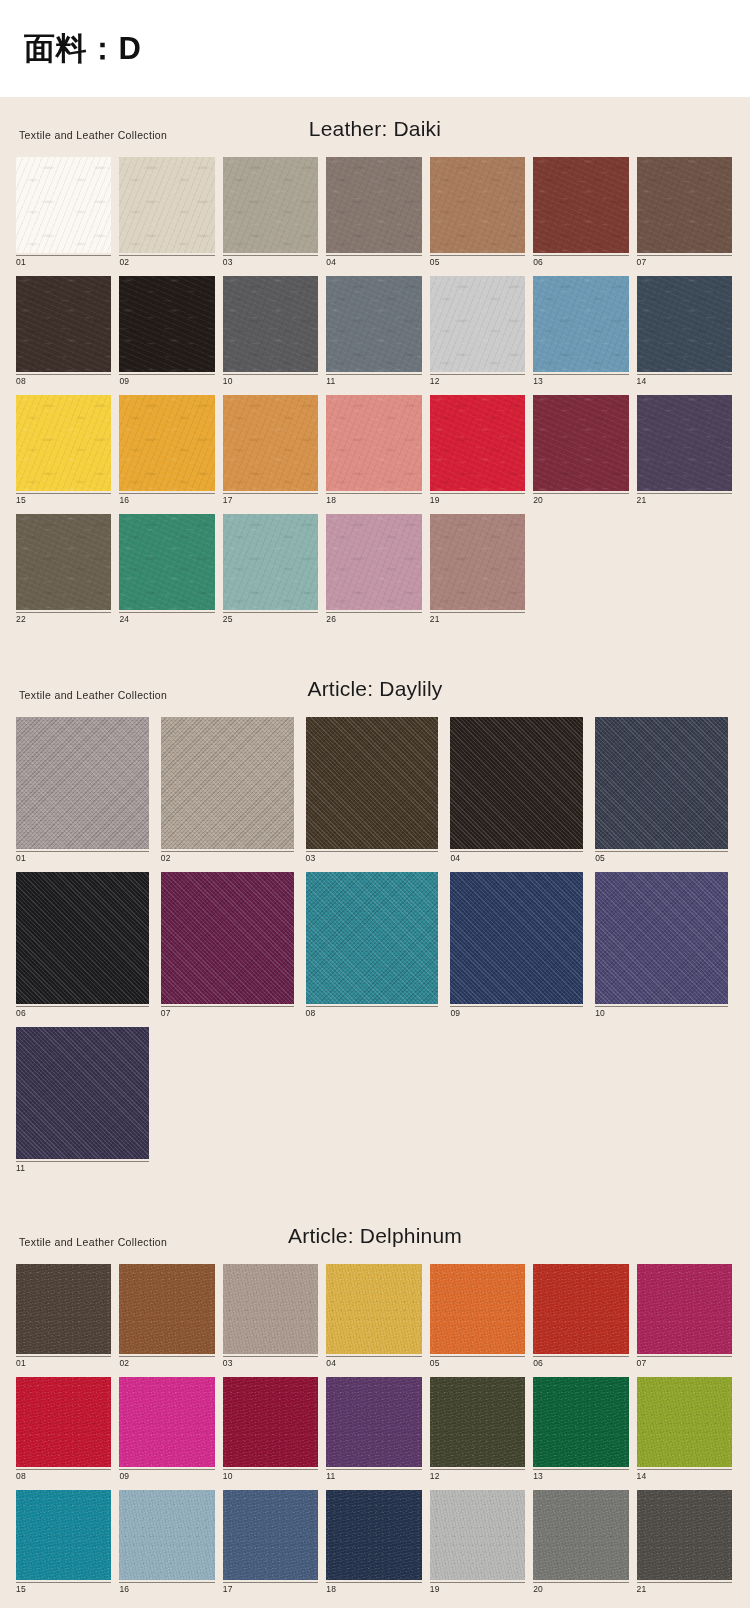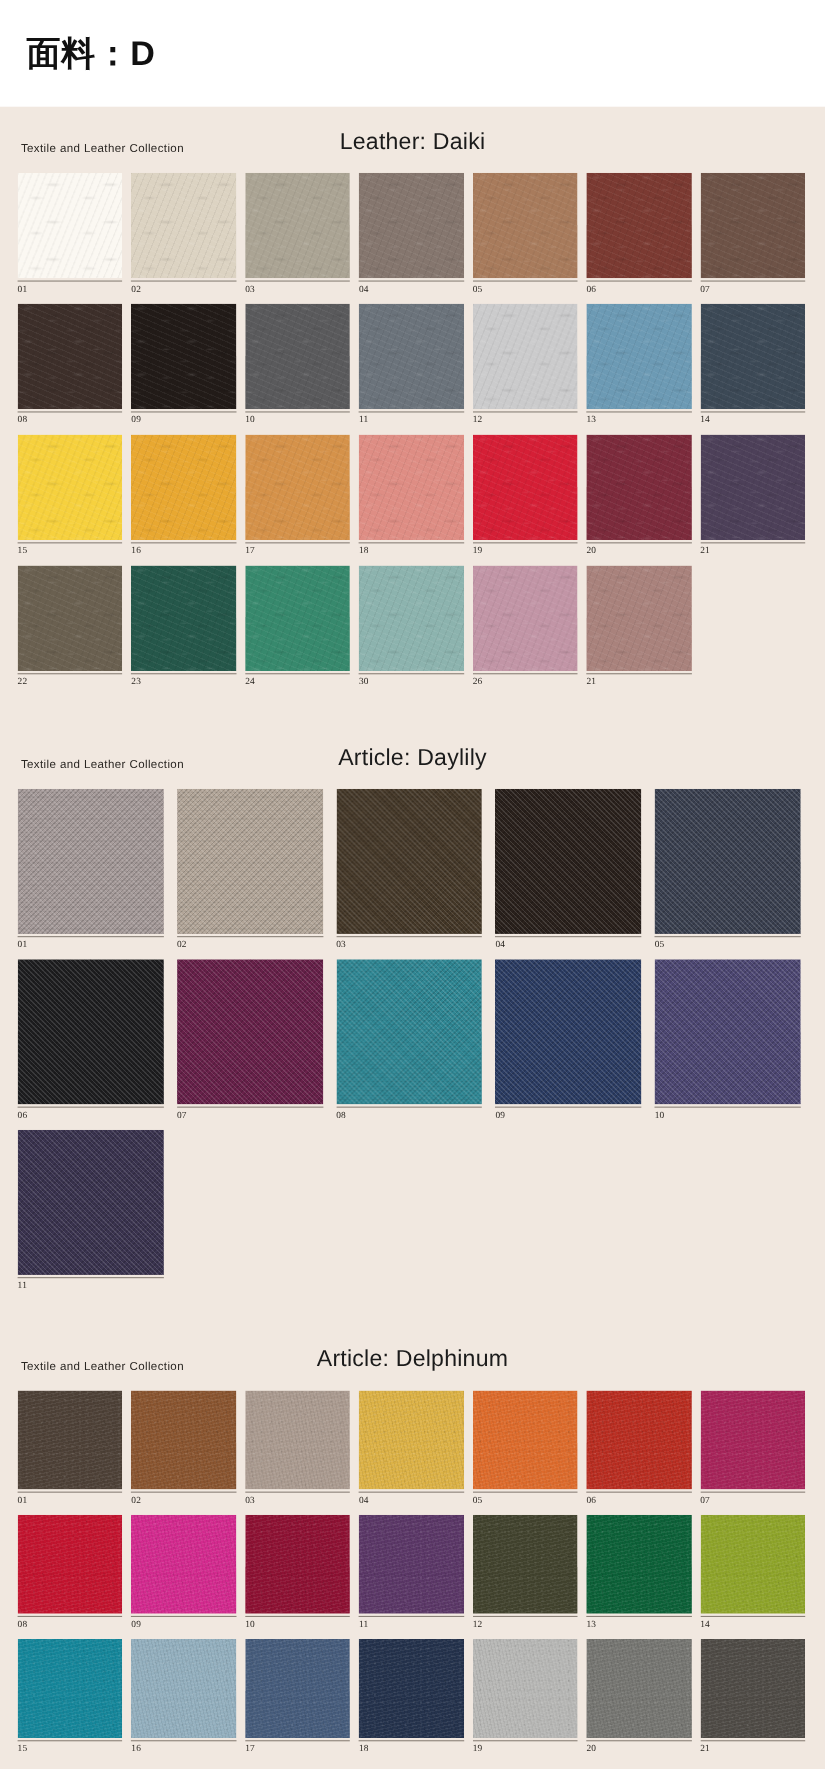--- a/index.html
+++ b/index.html
@@ -68,21 +68,20 @@
   }
 
   
   .swatch-grid {
     display: grid;
     column-gap: 0px;
     row-gap: 0px;
     padding-left: 16px;
     padding-right: 10px;
     box-sizing: border-box;
-    font-family: Liberation Serif, serif;
   }
   .grid-7 { grid-template-columns: repeat(7, 1fr); }
   .grid-5 { grid-template-columns: repeat(5, 1fr); }
 
   .swatch-cell {
     position: relative;
     padding-right: 8px;
     box-sizing: border-box;
   }
 
@@ -374,44 +373,35 @@
             <div class="swatch-chip-wrap">
               <div class="swatch-chip" style="background-color: rgb(106, 96, 80);">
                 <div class="chip-inner tex-leather"></div>
               </div>
             </div>
             <div class="swatch-rule"></div>
             <div class="swatch-label">22</div>
           </div>
           <div class="swatch-cell">
             <div class="swatch-chip-wrap">
-              <div class="swatch-chip" style="background-color: rgb(37, 87, 74);">
-                <div class="chip-inner tex-leather"></div>
-              </div>
-            </div>
-            <div class="swatch-rule"></div>
-            <div class="swatch-label">23</div>
-          </div>
-          <div class="swatch-cell">
-            <div class="swatch-chip-wrap">
               <div class="swatch-chip" style="background-color: rgb(55, 137, 109);">
                 <div class="chip-inner tex-leather"></div>
               </div>
             </div>
             <div class="swatch-rule"></div>
             <div class="swatch-label">24</div>
           </div>
           <div class="swatch-cell">
             <div class="swatch-chip-wrap">
               <div class="swatch-chip" style="background-color: rgb(140, 179, 174);">
                 <div class="chip-inner tex-leather"></div>
               </div>
             </div>
             <div class="swatch-rule"></div>
-            <div class="swatch-label">30</div>
+            <div class="swatch-label">25</div>
           </div>
           <div class="swatch-cell">
             <div class="swatch-chip-wrap">
               <div class="swatch-chip" style="background-color: rgb(194, 149, 166);">
                 <div class="chip-inner tex-leather"></div>
               </div>
             </div>
             <div class="swatch-rule"></div>
             <div class="swatch-label">26</div>
           </div>

